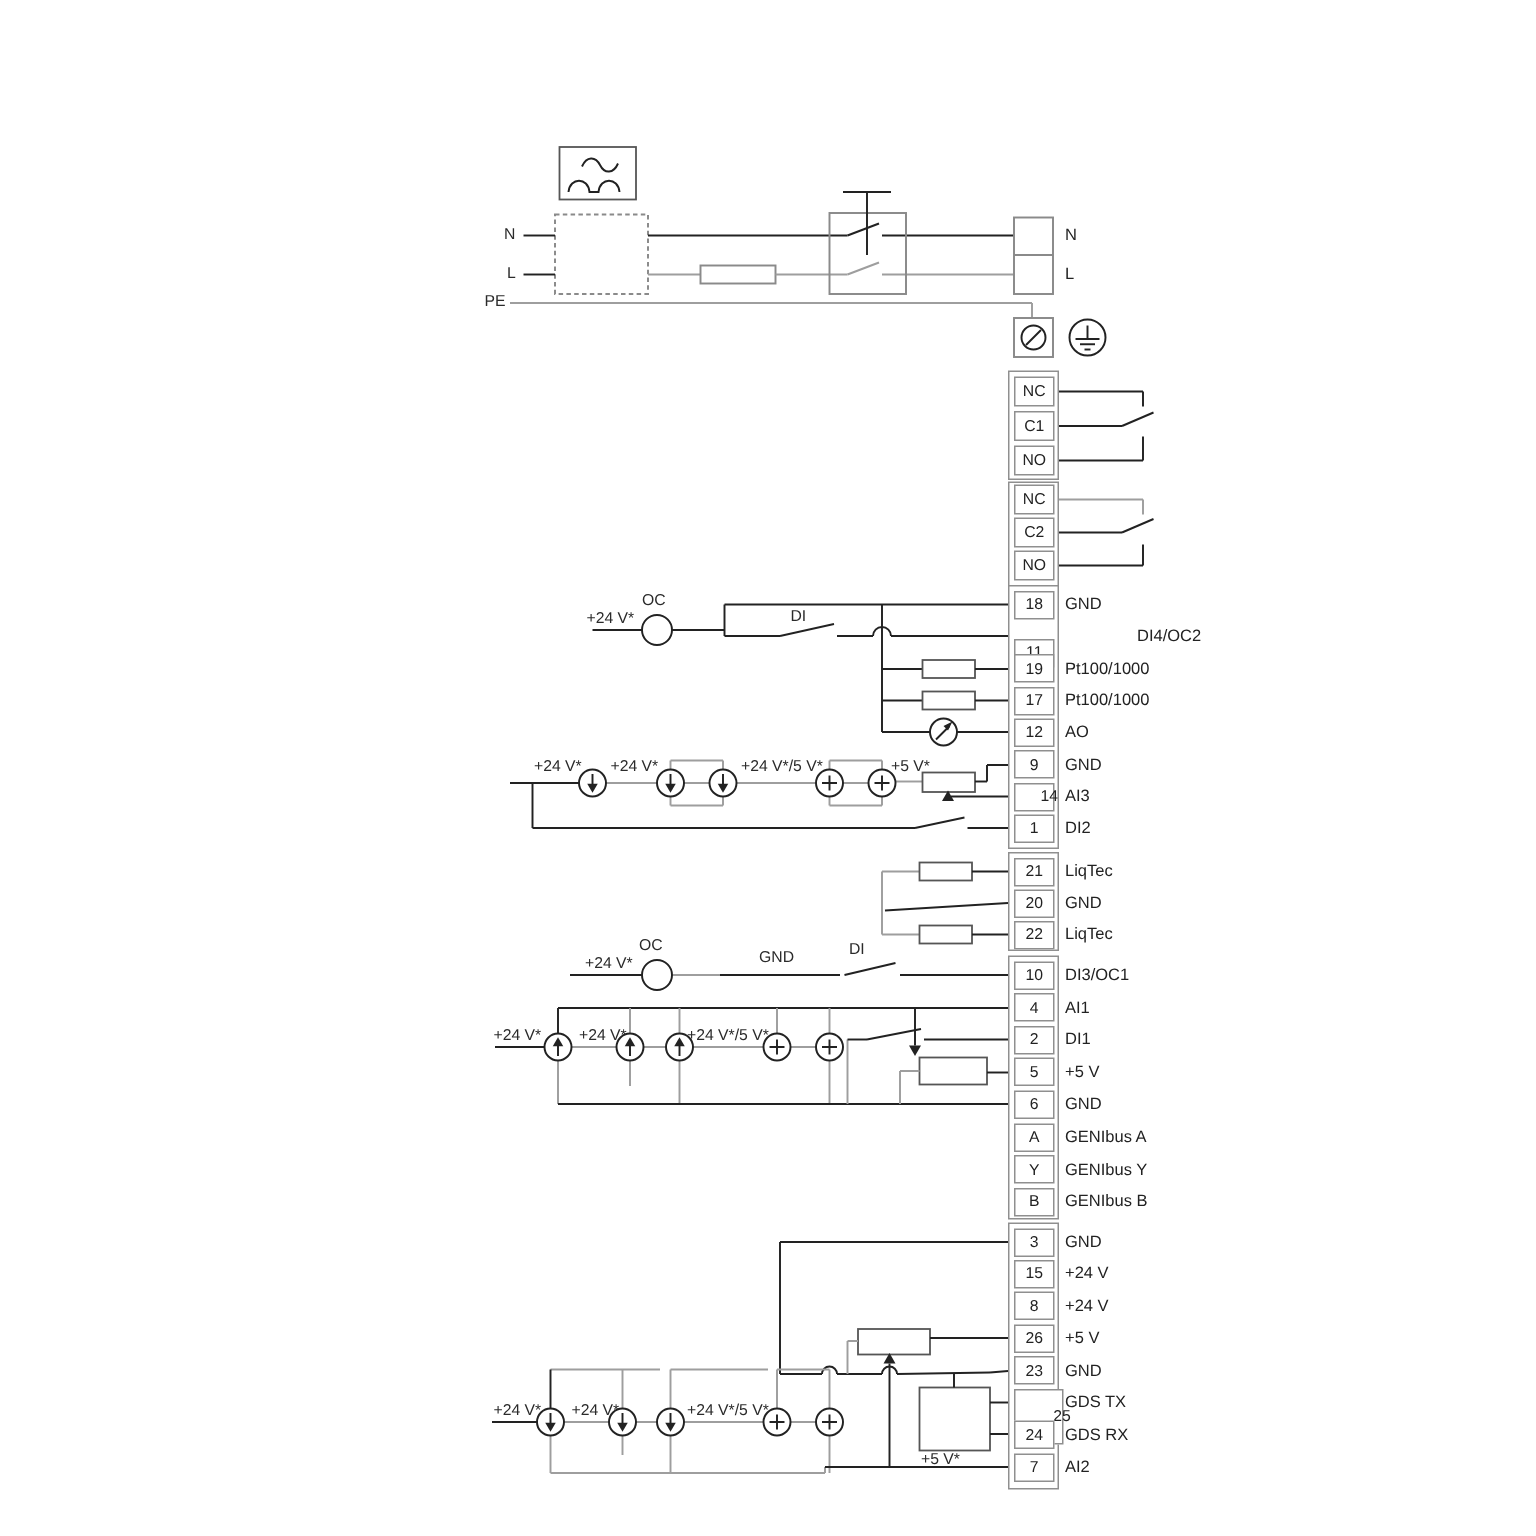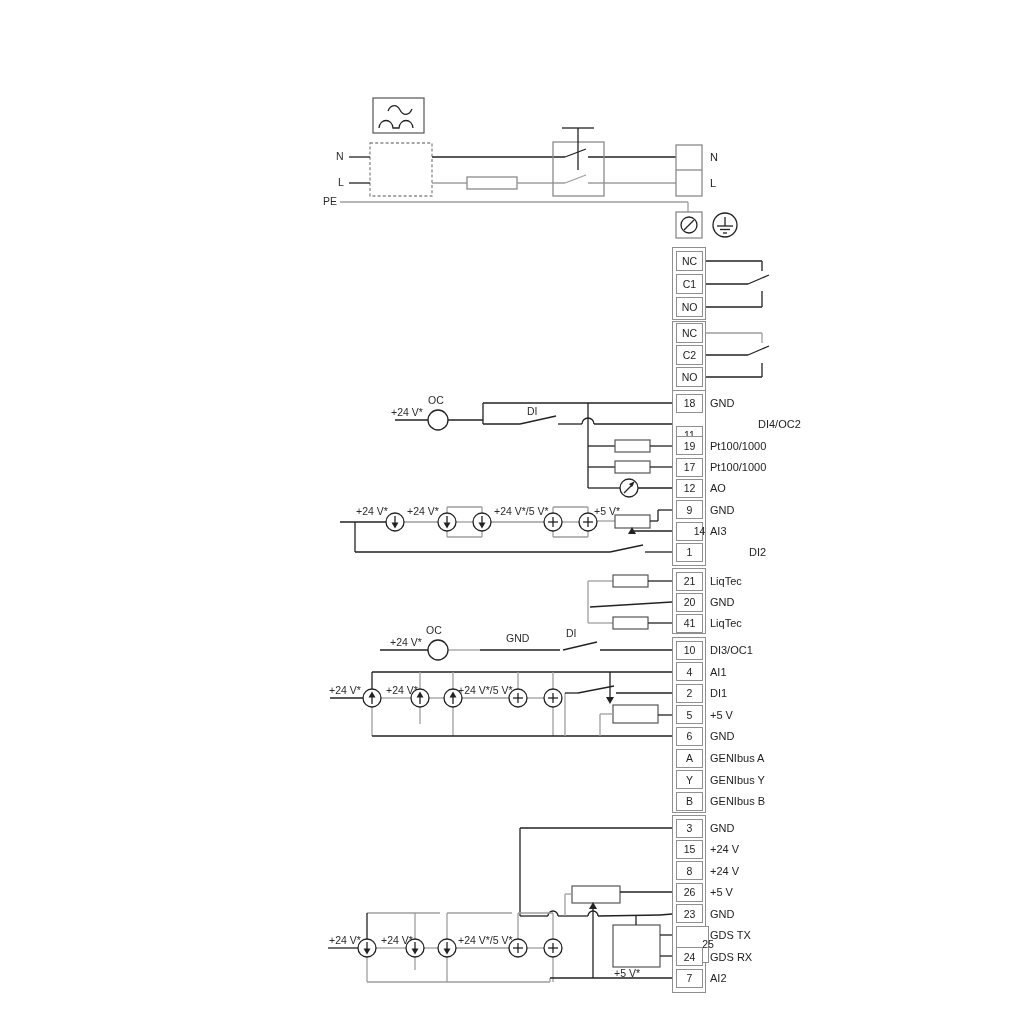--- a/index.html
+++ b/index.html
@@ -334,27 +334,27 @@
     <div class="tlabel" style="top: 438.7px;">Pt100/1000</div>
     <div class="tcell" style="top: 457.55px; height: 19px;">17</div>
     <div class="tlabel" style="top: 460.05px;">Pt100/1000</div>
     <div class="tcell" style="top: 478.9px; height: 19px;">12</div>
     <div class="tlabel" style="top: 481.4px;">AO</div>
     <div class="tcell" style="top: 500.25px; height: 19px;">9</div>
     <div class="tlabel" style="top: 502.75px;">GND</div>
     <div class="tcell" style="top: 521.6px; height: 19px; padding-left: 20px;">14</div>
     <div class="tlabel" style="top: 524.1px;">AI3</div>
     <div class="tcell" style="top: 542.95px; height: 19px;">1</div>
-    <div class="tlabel" style="top: 545.45px; margin-left: 39px;">DI2</div>
+    <div class="tlabel" style="top: 545.45px;">DI2</div>
     <div class="tblock" style="top: 568px; height: 66px;"></div>
     <div class="tcell" style="top: 571.5px; height: 19px;">21</div>
     <div class="tlabel" style="top: 574px;">LiqTec</div>
     <div class="tcell" style="top: 592.5px; height: 19px;">20</div>
     <div class="tlabel" style="top: 595px;">GND</div>
-    <div class="tcell" style="top: 613.5px; height: 19px;">41</div>
+    <div class="tcell" style="top: 613.5px; height: 19px;">22</div>
     <div class="tlabel" style="top: 616px;">LiqTec</div>
     <div class="tblock" style="top: 637px; height: 176px;"></div>
     <div class="tcell" style="top: 640.5px; height: 19px;">10</div>
     <div class="tlabel" style="top: 643px;">DI3/OC1</div>
     <div class="tcell" style="top: 662.1px; height: 19px;">4</div>
     <div class="tlabel" style="top: 664.6px;">AI1</div>
     <div class="tcell" style="top: 683.7px; height: 19px;">2</div>
     <div class="tlabel" style="top: 686.2px;">DI1</div>
     <div class="tcell" style="top: 705.3px; height: 19px;">5</div>
     <div class="tlabel" style="top: 707.8px;">+5 V</div>

